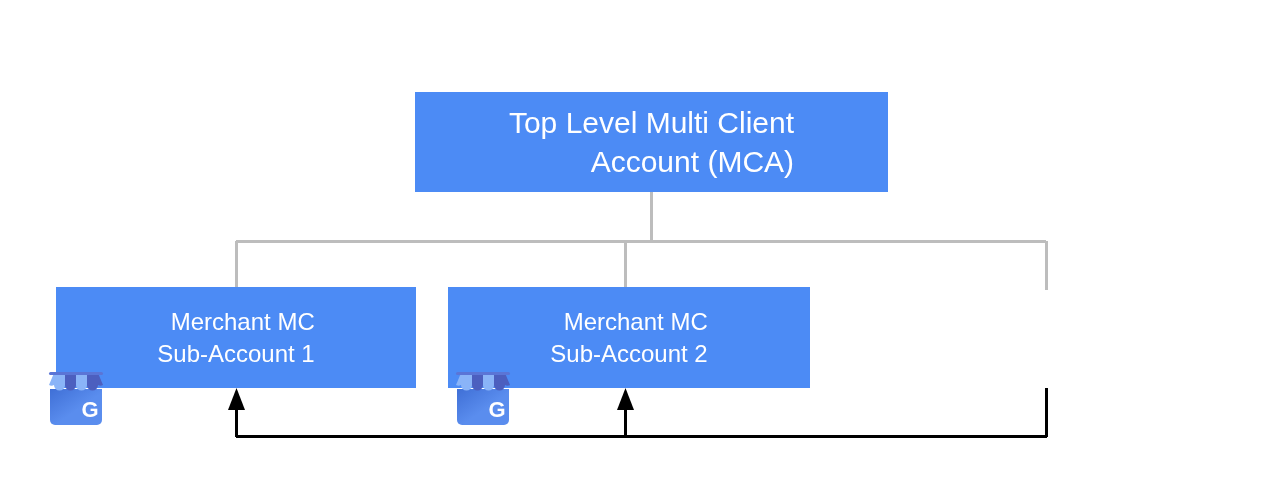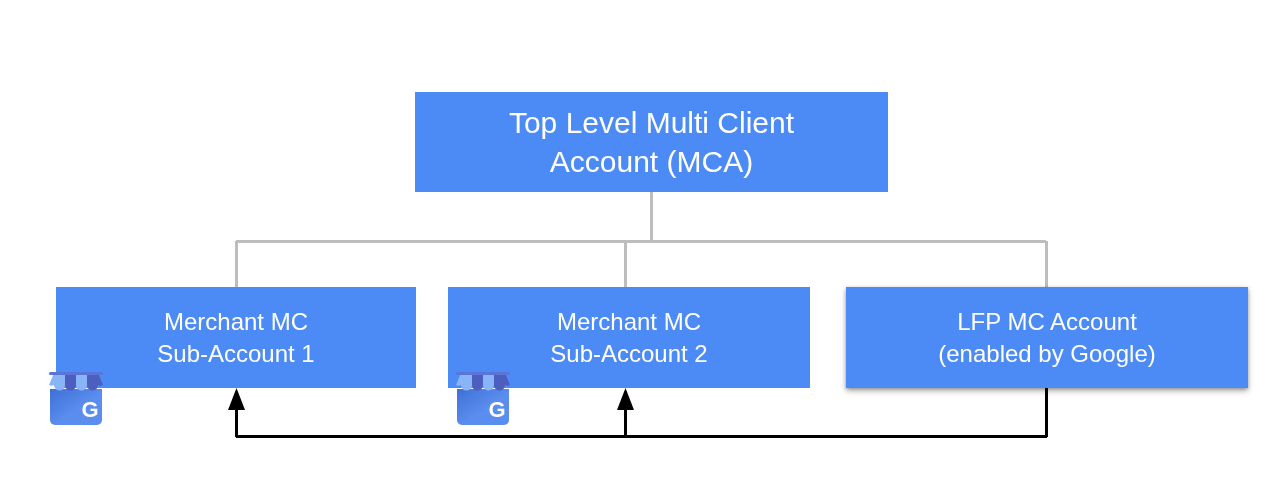--- a/index.html
+++ b/index.html
@@ -32,21 +32,21 @@
   }
 
   
   .node {
     position: absolute;
     box-sizing: border-box;
     background: #4C8BF5;
     display: flex;
     align-items: center;
     justify-content: center;
-    text-align: center;
+    text-align: right;
     color: #ffffff;
     z-index: 3;
   }
   .node .node-text {
     line-height: 1.30;
     white-space: pre-line;
     padding: 0 8px;
   }
 
   #node-top {
@@ -133,24 +133,20 @@
   <div class="node" id="node-sub1">
     <div class="node-text">Merchant MC
 Sub-Account 1</div>
   </div>
 
   <div class="node" id="node-sub2">
     <div class="node-text">Merchant MC
 Sub-Account 2</div>
   </div>
 
-  <div class="node" id="node-lfp">
-    <div class="node-text">LFP MC Account
-(enabled by Google)</div>
-  </div>
 
   <svg class="gbp-icon" id="gbp-icon-1" viewBox="0 0 72 72" xmlns="http://www.w3.org/2000/svg">
     <defs>
       <linearGradient id="gbpShade1" x1="0" y1="0" x2="1" y2="1">
         <stop offset="0%" stop-color="#3F6FD6"></stop>
         <stop offset="55%" stop-color="#5A8DEE"></stop>
         <stop offset="100%" stop-color="#5A8DEE"></stop>
       </linearGradient>
     </defs>
 

